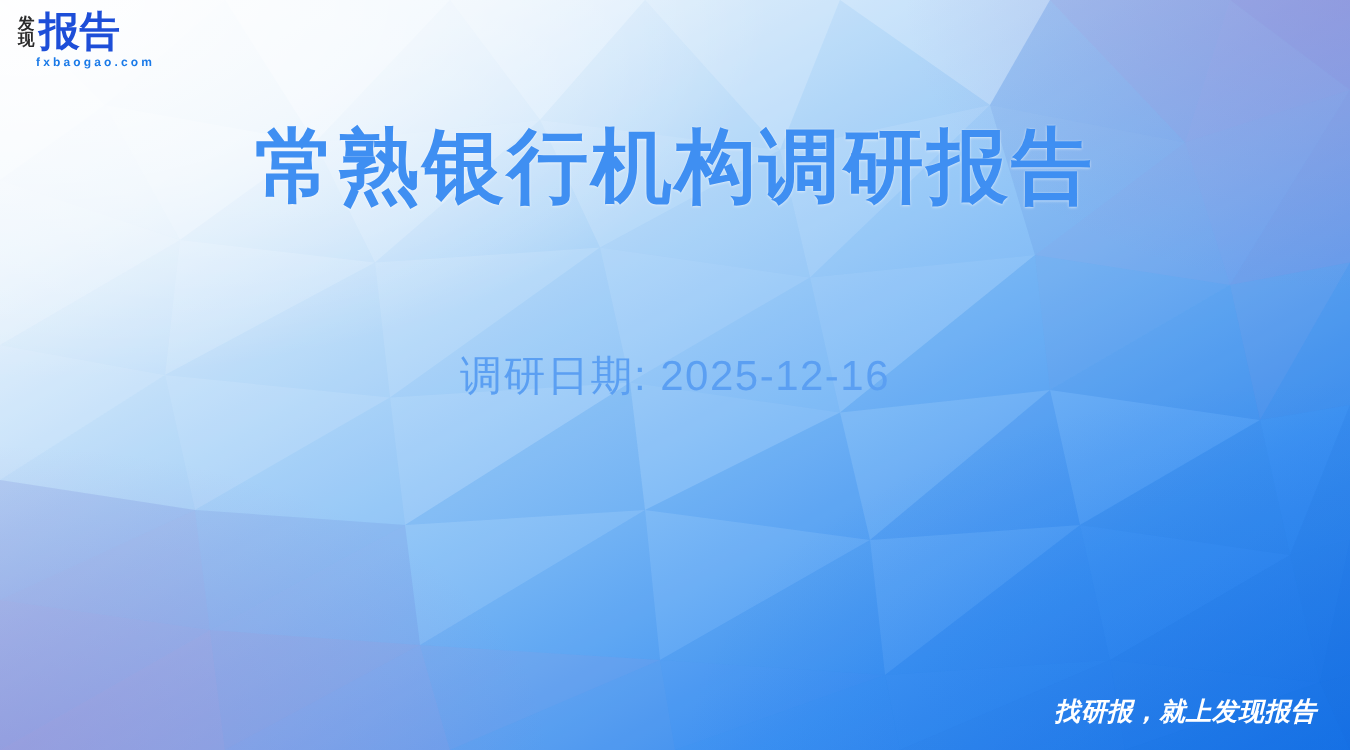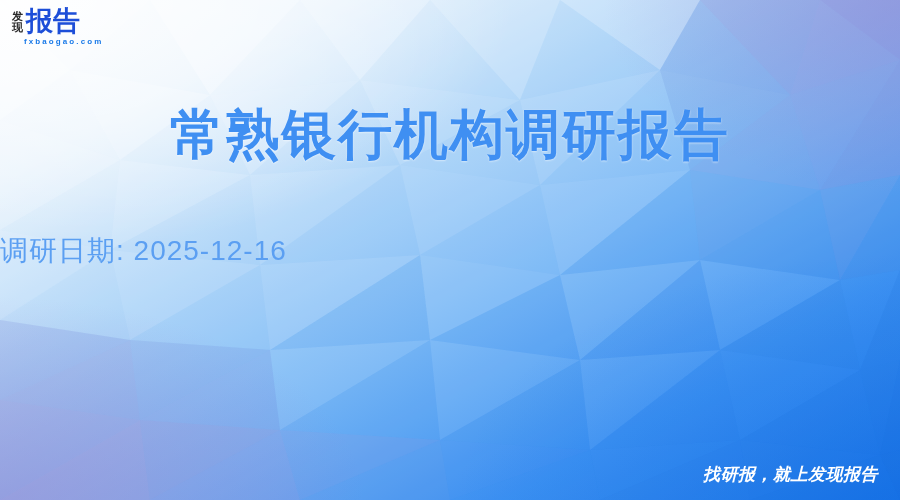--- a/index.html
+++ b/index.html
@@ -80,21 +80,21 @@
     color: #1a7ae8;
     letter-spacing: 2.1px;
     white-space: nowrap;
   }
 
   
   #title-block {
     position: absolute;
     left: 0;
     right: 0;
-    top: 103px;
+    top: 80px;
     text-align: center;
     z-index: 4;
   }
   #main-title {
     font-size: 54px;
     font-weight: 900;
     color: #3f8ff2;
     letter-spacing: 2px;
     line-height: 1.18;
     margin: 0;
@@ -102,21 +102,21 @@
       0 0 1px rgba(255,255,255,0.55),
       0 1px 2px rgba(255,255,255,0.45);
   }
 
   
   #subtitle-block {
     position: absolute;
     left: 0;
     right: 0;
     top: 232px;
-    text-align: left;
+    text-align: center;
     z-index: 4;
   }
   #subtitle {
     font-size: 28px;
     font-weight: 400;
     color: #5b9ff2;
     letter-spacing: 1px;
     margin: 0;
   }
 

